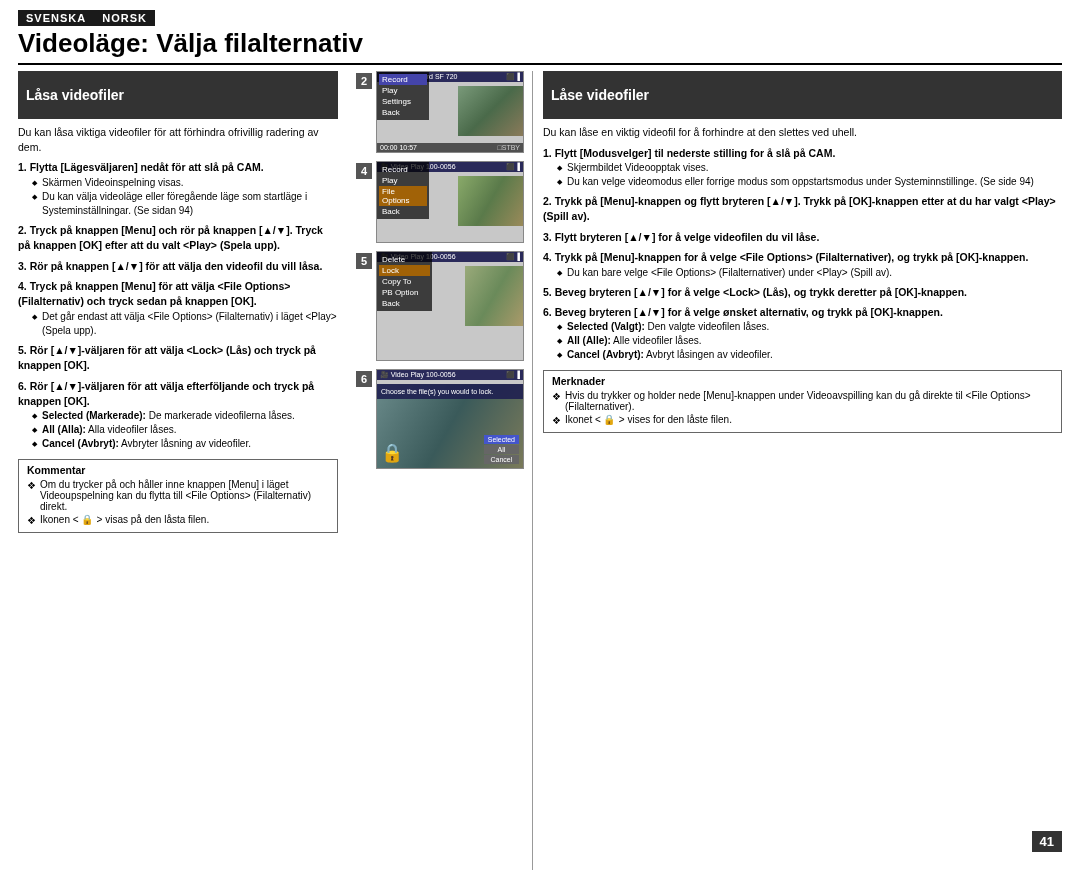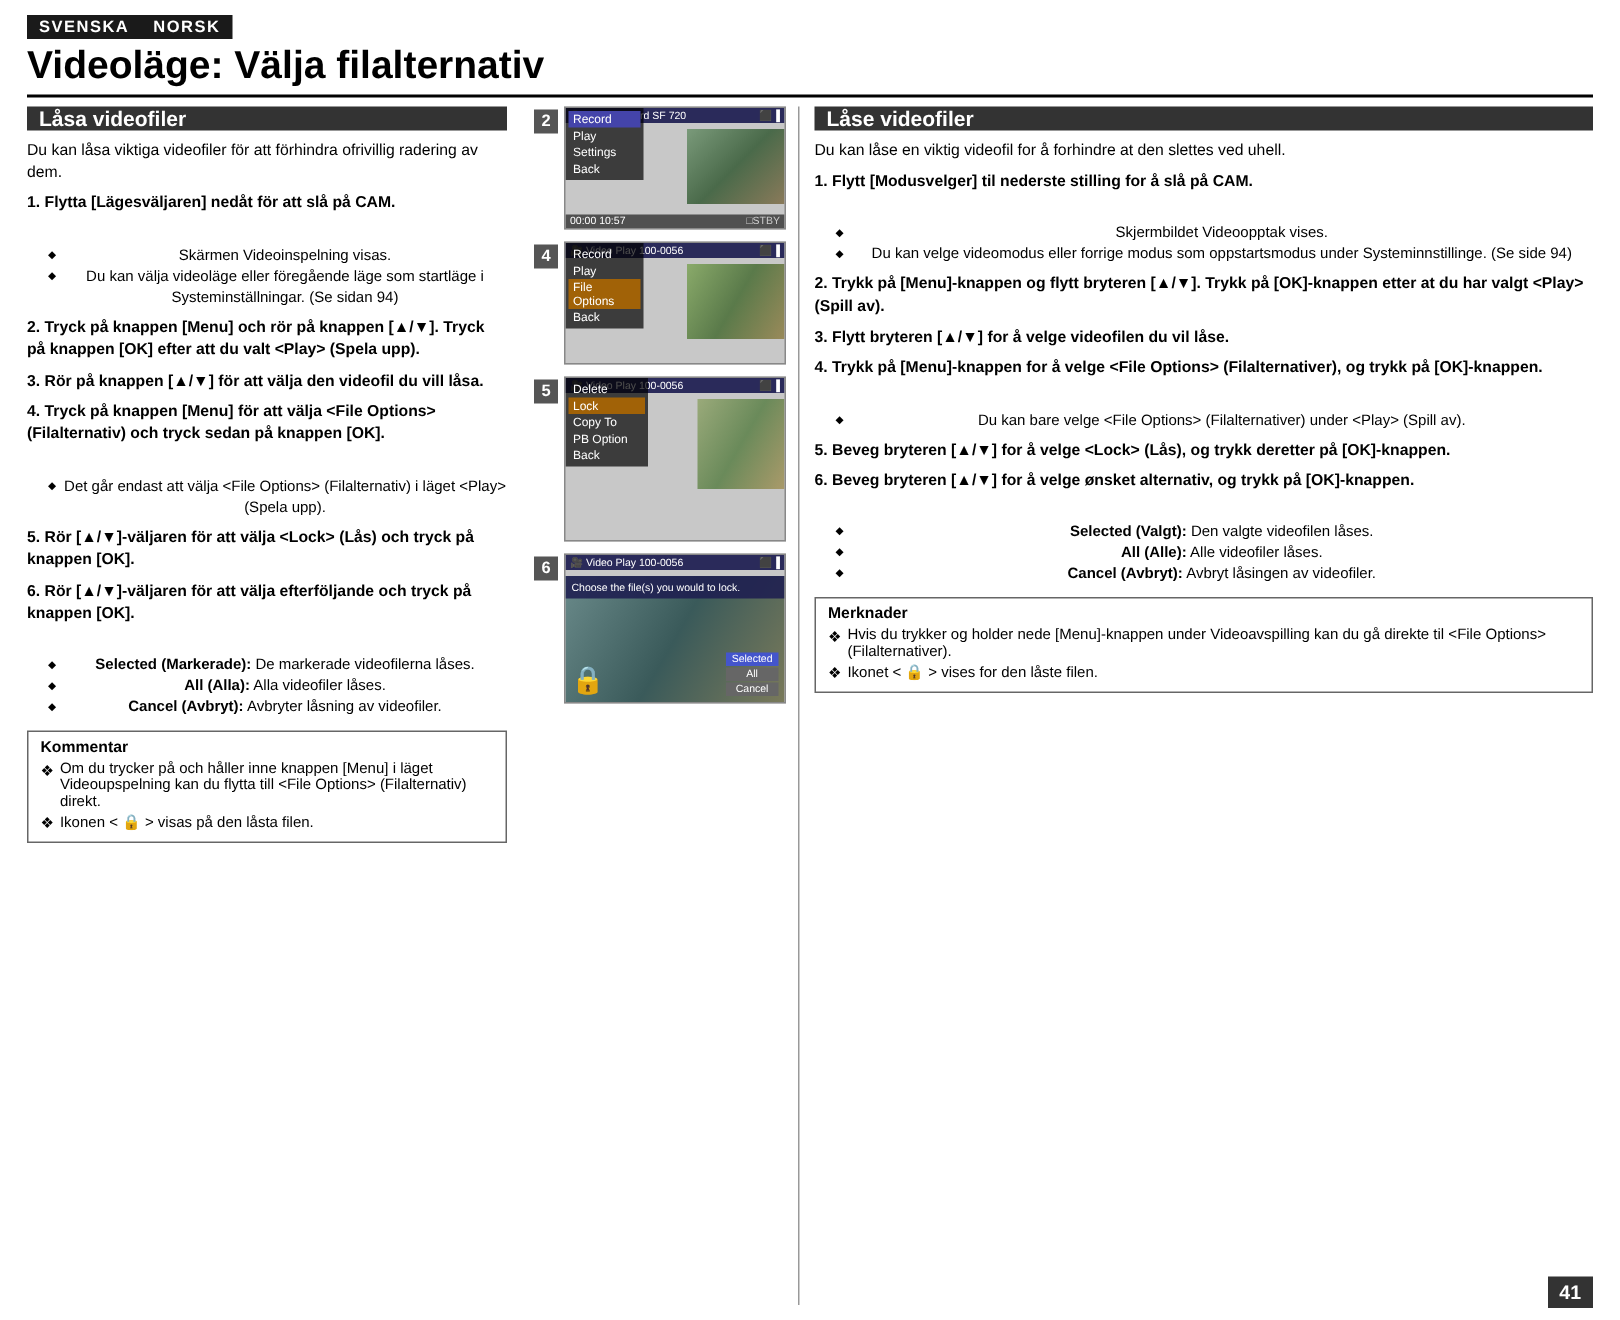--- a/index.html
+++ b/index.html
@@ -34,21 +34,21 @@
       font-weight: bold;
       padding: 2px 8px;
       letter-spacing: 1px;
     }
 
     .section-heading {
       background: #333;
       color: #fff;
       font-size: 14px;
       font-weight: bold;
-      padding: 0 8px;
+      padding: 16px 8px;
       margin-bottom: 6px;
     }
 
     .intro-text {
       font-size: 10.5px;
       margin-bottom: 6px;
       line-height: 1.4;
     }
 
     
@@ -56,22 +56,21 @@
       margin-bottom: 5px;
       line-height: 1.4;
     }
     .numbered-item .item-title {
       font-weight: bold;
       font-size: 10.5px;
     }
 
     .bullet-list {
       margin-left: 14px;
-      margin-top: 20px;
-      text-align: center;
+      margin-top: 0;
     }
     .bullet-list li {
       list-style: none;
       font-size: 10px;
       line-height: 1.4;
       position: relative;
       padding-left: 10px;
     }
     .bullet-list li::before {
       content: '◆';
@@ -221,21 +220,21 @@
       background: #666;
       color: #fff;
       font-size: 7px;
       padding: 1px 4px;
       text-align: center;
     }
 
     
     .page-number {
       position: absolute;
-      bottom: 8px;
+      bottom: 28px;
       right: 18px;
       background: #333;
       color: #fff;
       font-size: 13px;
       font-weight: bold;
       padding: 3px 8px;
     }
 
     .top-title-row {
       display: flex;

